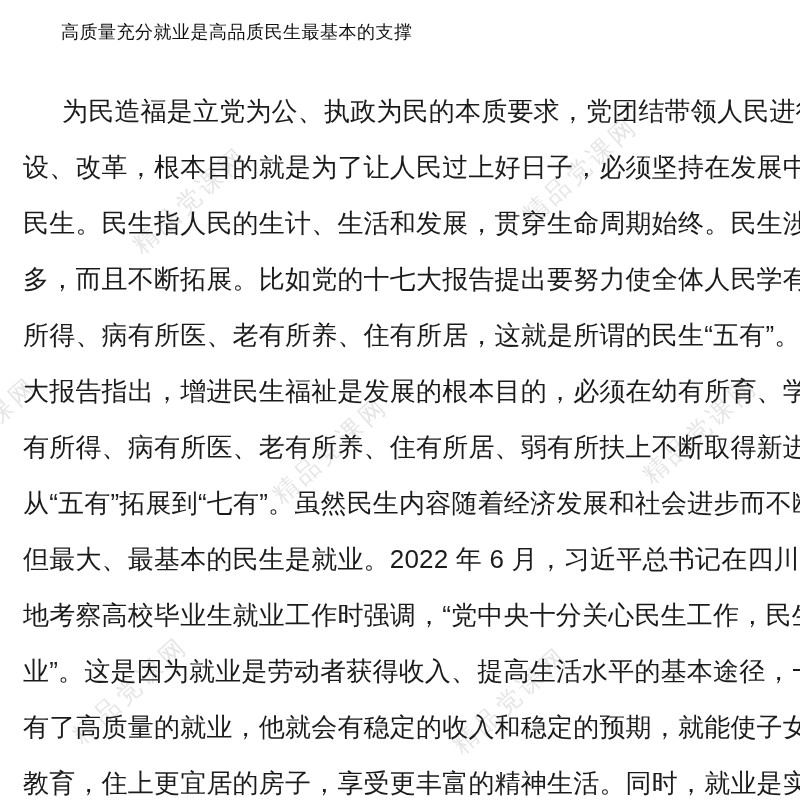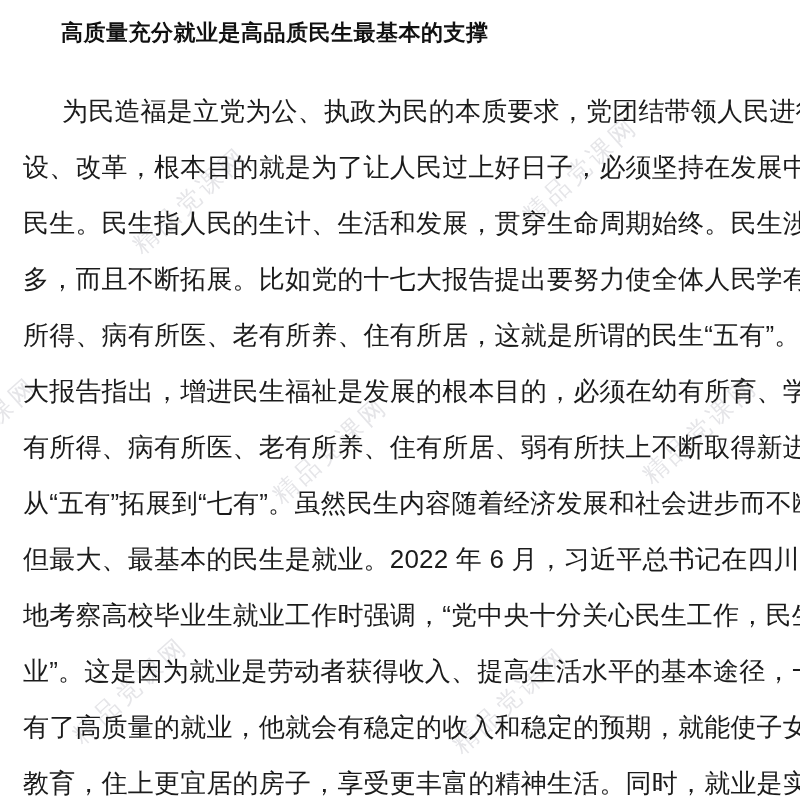--- a/index.html
+++ b/index.html
@@ -32,23 +32,23 @@
     font-weight: 400;
   }
   .content {
     position: relative;
     z-index: 1;
     padding: 0 22px 0 23px;
   }
   .doc-heading {
     margin: 0;
     padding-top: 21px;
-    font-size: 22px;
+    font-size: 18px;
     line-height: 23px;
-    font-weight: 700;
+    font-weight: 400;
     color: #111111;
     text-indent: 38px;
     letter-spacing: 0.5px;
   }
   .paragraph {
     margin-top: 39px; 
   }
   .para-line {
     height: 56px;
     line-height: 56px;

